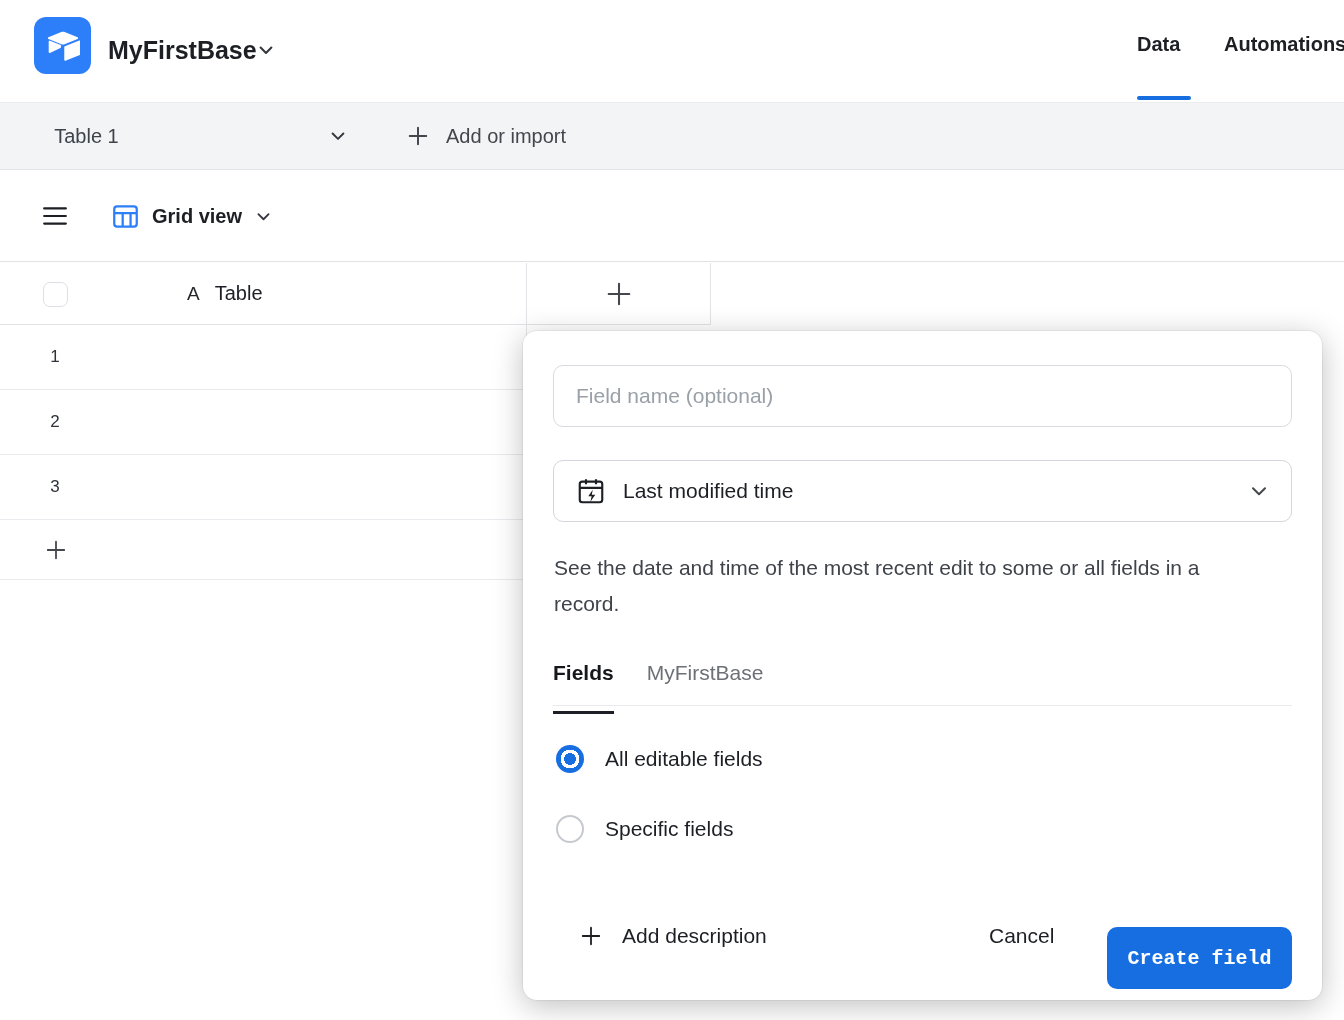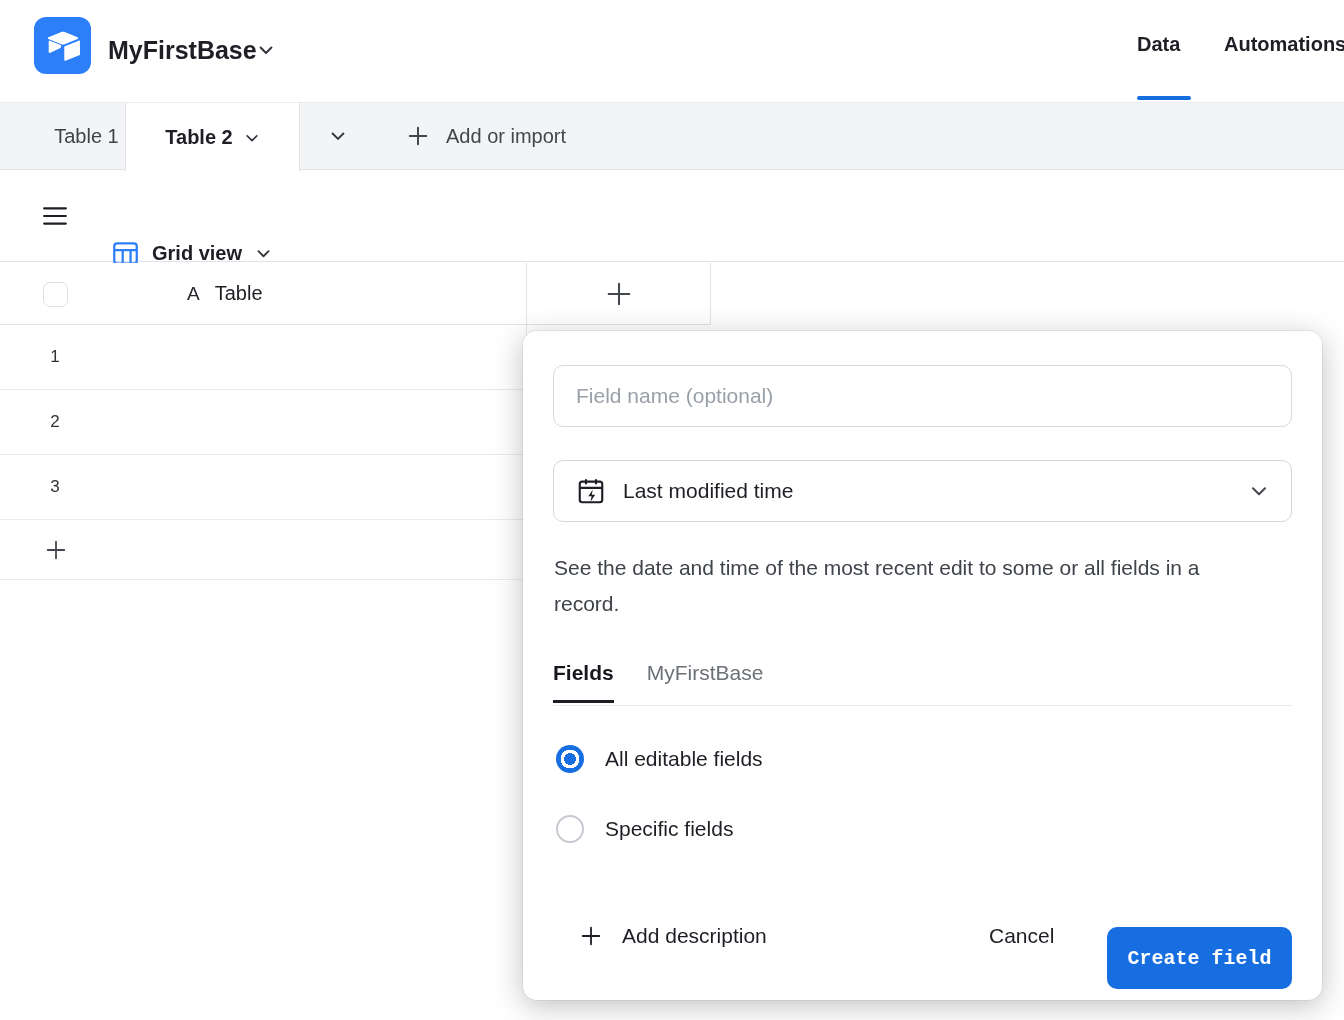--- a/index.html
+++ b/index.html
@@ -30,21 +30,21 @@
   .tab-expander { position:absolute; left:316px; top:0; width:44px; height:100%; display:flex;
             align-items:center; justify-content:center; color:#3f434a; cursor:pointer; }
   .add-import { position:absolute; left:406px; top:0; height:100%; display:flex; align-items:center; gap:16px;
             font-size:20px; color:#43464c; cursor:pointer; }
 
   
   .toolbar { position:absolute; top:170px; left:0; width:100%; height:92px; background:#fff;
              border-bottom:1px solid #e1e3e6; }
   .hamburger { position:absolute; left:42px; top:34px; cursor:pointer; display:inline-flex; }
   .gridview-btn { position:absolute; left:112px; top:28px; height:36px; display:flex; align-items:center; gap:13px;
-             font-size:20px; font-weight:700; cursor:pointer;margin-top:37px; }
+             font-size:20px; font-weight:700; cursor:pointer; }
 
   
   .grid-header { position:absolute; top:263px; left:0; width:711px; height:62px; background:#fff;
              border-bottom:1px solid #e1e3e6; display:flex; }
   .gh-name { width:527px; border-right:1px solid #e1e3e6; position:relative; cursor:pointer; }
   .gh-checkbox { position:absolute; left:43px; top:19px; width:25px; height:25px; border:1.5px solid #dcdfe4;
              border-radius:7px; background:#fff; cursor:pointer; }
   .gh-name-content { position:absolute; left:187px; top:0; height:100%; display:flex; align-items:center; gap:15px;
              font-size:20px; color:#1d1f25; }
   .text-type-glyph { font-size:19px; color:#24272c; }
@@ -63,21 +63,21 @@
   .field-name-input { position:absolute; left:30px; top:34px; width:739px; height:62px; border:1px solid #d7dade;
            border-radius:10px; padding:12px 22px; font-size:21px; color:#1d1f25; outline:none;
            font-family:"Liberation Sans", sans-serif; background:#fff; }
   .field-name-input::placeholder { color:#9aa0a8; }
   .type-select { position:absolute; left:30px; top:129px; width:739px; height:62px; border:1px solid #d3d6db;
            border-radius:10px; display:flex; align-items:center; gap:17px; padding:4px 22px; font-size:21px;
            cursor:pointer; background:#fff; }
   .type-chevron { margin-left:auto; color:#44474d; display:inline-flex; }
   .modal-desc { position:absolute; left:31px; top:219px; width:670px; font-size:21px; line-height:36px; color:#3f434a; }
   .modal-tabs { position:absolute; left:30px; top:330px; display:flex; gap:33px; font-size:21px; }
-  .mtab { padding-bottom:15px; cursor:pointer; color:#6c7077; }
+  .mtab { padding-bottom:26px; cursor:pointer; color:#6c7077; }
   .mtab.active { color:#16181d; font-weight:600; border-bottom:3px solid #1d1f25; }
   .tabs-divider { position:absolute; left:30px; top:374px; width:739px; height:1px; background:#e8eaed; }
   .radio-row { position:absolute; left:33px; display:flex; align-items:center; gap:21px; font-size:21px; cursor:pointer; }
   .radio-row.r1 { top:414px; } .radio-row.r2 { top:484px; }
   .radio { width:28px; height:28px; border-radius:50%; flex:0 0 auto; }
   .radio.sel { background:radial-gradient(circle, #166ee1 0 6px, #fff 6px 9.5px, #166ee1 9.5px); }
   .radio.unsel { border:2px solid #c6cad0; background:#fff; }
   .add-desc { position:absolute; left:56px; top:588px; height:34px; display:flex; align-items:center; gap:19px;
            font-size:21px; color:#1d1f25; cursor:pointer; }
   .cancel-btn { position:absolute; left:466px; top:588px; height:34px; display:flex; align-items:center;
@@ -108,28 +108,20 @@
           </svg>
       </span>
     </div>
     <div class="nav-item nav-data">Data</div>
     <div class="nav-underline"></div>
     <div class="nav-item nav-auto">Automations</div>
   </div>
 
   <div class="tabbar">
     <div class="ttab ttab-1">Table 1</div>
-    <div class="ttab ttab-2">
-      <span>Table 2</span>
-      <span class="chev">
-        <svg width="16" height="16" viewBox="0 0 16 16">
-            <path d="M3.2 5.8 8 10.6l4.8-4.8" fill="none" stroke="currentColor" stroke-width="1.7" stroke-linecap="round" stroke-linejoin="round"></path>
-          </svg>
-      </span>
-    </div>
     <div class="tab-expander">
       <span class="chev">
         <svg width="18" height="18" viewBox="0 0 16 16">
             <path d="M3.2 5.8 8 10.6l4.8-4.8" fill="none" stroke="currentColor" stroke-width="1.7" stroke-linecap="round" stroke-linejoin="round"></path>
           </svg>
       </span>
     </div>
     <div class="add-import">
       <span class="chev">
         <svg width="24" height="24" viewBox="0 0 16 16">

